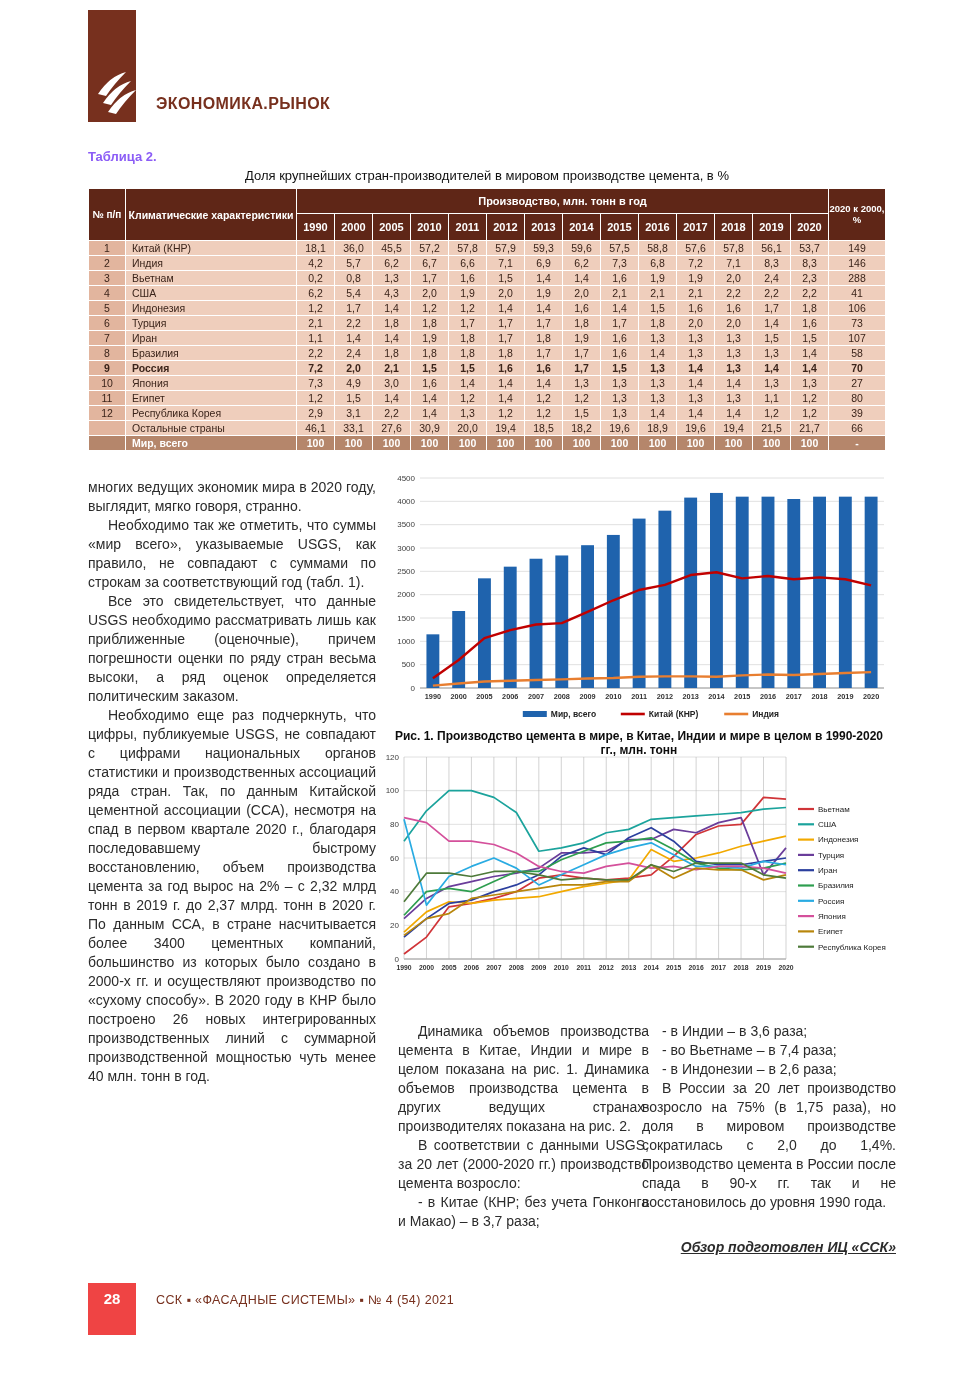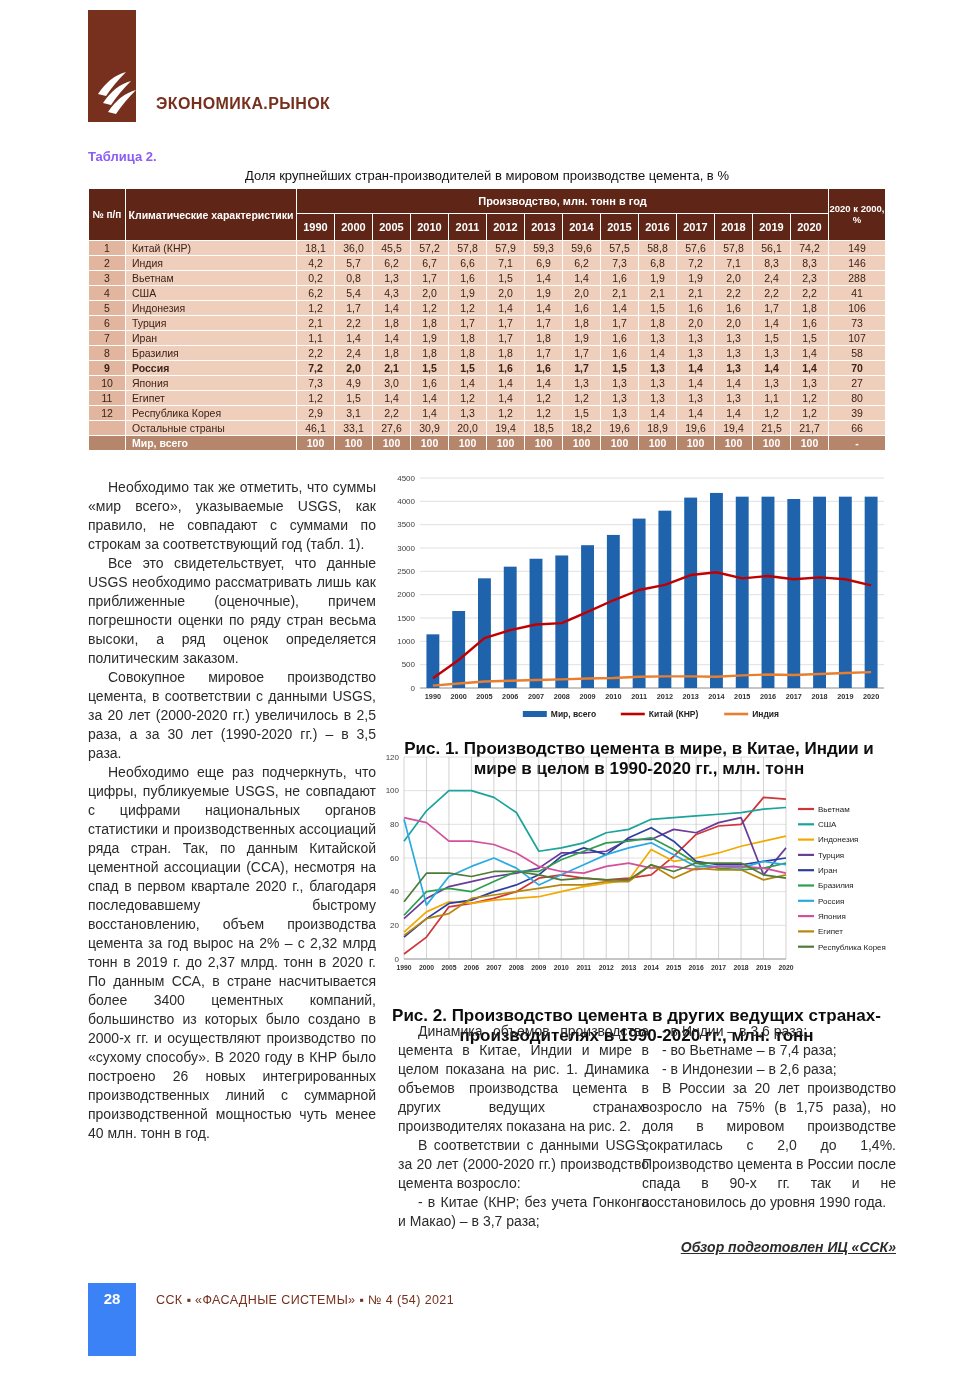--- a/index.html
+++ b/index.html
@@ -24,31 +24,31 @@
   th.col-group{font-size:11px;height:24px;}
   tr.year-row th{font-size:11px;height:26px;}
   table.prod tbody td{height:14px;background:#efcebc;}
   table.prod tbody td.num{background:#e2b59e;}
   table.prod tbody td.name{text-align:left;padding-left:6px;}
   table.prod tbody tr.bold td{font-weight:bold;}
   table.prod tbody tr.total td{background:#b5866b;color:#ffffff;font-weight:bold;}
   
   #figure1{position:absolute;left:390px;top:470px;width:498px;}
   #figure2{position:absolute;left:378px;top:747px;width:517px;}
-  .fig-caption{margin-top:15px;font-size:17px;font-weight:bold;text-align:center;color:#0d0d0d;}
+  .fig-caption{margin-top:5px;font-size:12px;font-weight:bold;text-align:center;color:#0d0d0d;}
   
   .col{position:absolute;}
   #col1{left:88px;top:478px;width:288px;}
   #col2{left:398px;top:1022px;width:251px;}
   #col3{left:642px;top:1022px;width:254px;}
   .col p{margin:0;font-size:14px;line-height:19px;text-align:justify;color:#2b2b2b;}
   .col p.indent{text-indent:20px;}
   .col p.byline{font-weight:bold;font-style:italic;text-align:right;margin-top:26px;text-indent:0;text-decoration:underline;}
   
-  .footer-box{position:absolute;left:88px;top:1283px;width:48px;height:73px;background:#3b82f6;}
+  .footer-box{position:absolute;left:88px;top:1283px;width:48px;height:52px;background:#ef4444;}
   .footer-page{color:#fff;font-weight:bold;font-size:15px;text-align:center;padding-top:7px;}
   .footer-text{position:absolute;left:156px;top:1293px;font-size:12.5px;color:#77301e;
                letter-spacing:0.4px;font-weight:normal;}
 </style>
 </head>
 <body>
 
 <div class="page">
 
   <div class="logo">
@@ -98,21 +98,21 @@
           <td class="val">57,2</td>
           <td class="val">57,8</td>
           <td class="val">57,9</td>
           <td class="val">59,3</td>
           <td class="val">59,6</td>
           <td class="val">57,5</td>
           <td class="val">58,8</td>
           <td class="val">57,6</td>
           <td class="val">57,8</td>
           <td class="val">56,1</td>
-          <td class="val">74,2</td>
+          <td class="val">53,7</td>
           <td class="val">149</td>
         </tr>
         <tr>
           <td class="num">2</td>
           <td class="name">Индия</td>
           <td class="val">4,2</td>
           <td class="val">5,7</td>
           <td class="val">6,2</td>
           <td class="val">6,7</td>
           <td class="val">6,6</td>
@@ -502,27 +502,26 @@
         <text x="440" y="141.3" font-size="8" fill="#222">Бразилия</text>
         <line x1="420" y1="153.8" x2="436" y2="153.8" stroke="#29abe2" stroke-width="2.2"></line>
         <text x="440" y="156.60000000000002" font-size="8" fill="#222">Россия</text>
         <line x1="420" y1="169.10000000000002" x2="436" y2="169.10000000000002" stroke="#d4509b" stroke-width="2.2"></line>
         <text x="440" y="171.90000000000003" font-size="8" fill="#222">Япония</text>
         <line x1="420" y1="184.4" x2="436" y2="184.4" stroke="#b8860b" stroke-width="2.2"></line>
         <text x="440" y="187.20000000000002" font-size="8" fill="#222">Египет</text>
         <line x1="420" y1="199.70000000000002" x2="436" y2="199.70000000000002" stroke="#4e7a3a" stroke-width="2.2"></line>
         <text x="440" y="202.50000000000003" font-size="8" fill="#222">Республика Корея</text>
       </svg>
-    <div class="fig-caption">Рис. 2. Производство цемента в других ведущих странах-производителях в 1990-2020 гг., млн. тонн</div>
   </div>
 
   <div class="col" id="col1">
+      <p>многих ведущих экономик мира в 2020 году, выглядит, мягко говоря, странно.</p>
       <p class="indent">Необходимо так же отметить, что суммы «мир всего», указываемые USGS, как правило, не совпадают с суммами по строкам за соответствующий год (табл. 1).</p>
       <p class="indent">Все это свидетельствует, что данные USGS необходимо рассматривать лишь как приближенные (оценочные), причем погрешности оценки по ряду стран весьма высоки, а ряд оценок определяется политическим заказом.</p>
-      <p class="indent">Совокупное мировое производство цемента, в соответствии с данными USGS, за 20 лет (2000-2020 гг.) увеличилось в 2,5 раза, а за 30 лет (1990-2020 гг.) – в 3,5 раза.</p>
       <p class="indent">Необходимо еще раз подчеркнуть, что цифры, публикуемые USGS, не совпадают с цифрами национальных органов статистики и производственных ассоциаций ряда стран. Так, по данным Китайской цементной ассоциации (ССА), несмотря на спад в первом квартале 2020 г., благодаря последовавшему быстрому восстановлению, объем производства цемента за год вырос на 2% – с 2,32 млрд тонн в 2019 г. до 2,37 млрд. тонн в 2020 г. По данным ССА, в стране насчитывается более 3400 цементных компаний, большинство из которых было создано в 2000-х гг. и осуществляют производство по «сухому способу». В 2020 году в КНР было построено 26 новых интегрированных производственных линий с суммарной производственной мощностью чуть менее 40 млн. тонн в год.</p>
     </div>
   <div class="col" id="col2">
       <p class="indent">Динамика объемов производства цемента в Китае, Индии и мире в целом показана на рис. 1. Динамика объемов производства цемента в других ведущих странах-производителях показана на рис. 2.</p>
       <p class="indent">В соответствии с данными USGS, за 20 лет (2000-2020 гг.) производство цемента возросло:</p>
       <p class="indent">- в Китае (КНР; без учета Гонконга и Макао) – в 3,7 раза;</p>
     </div>
   <div class="col" id="col3">
       <p class="indent">- в Индии – в 3,6 раза;</p>
       <p class="indent">- во Вьетнаме – в 7,4 раза;</p>

